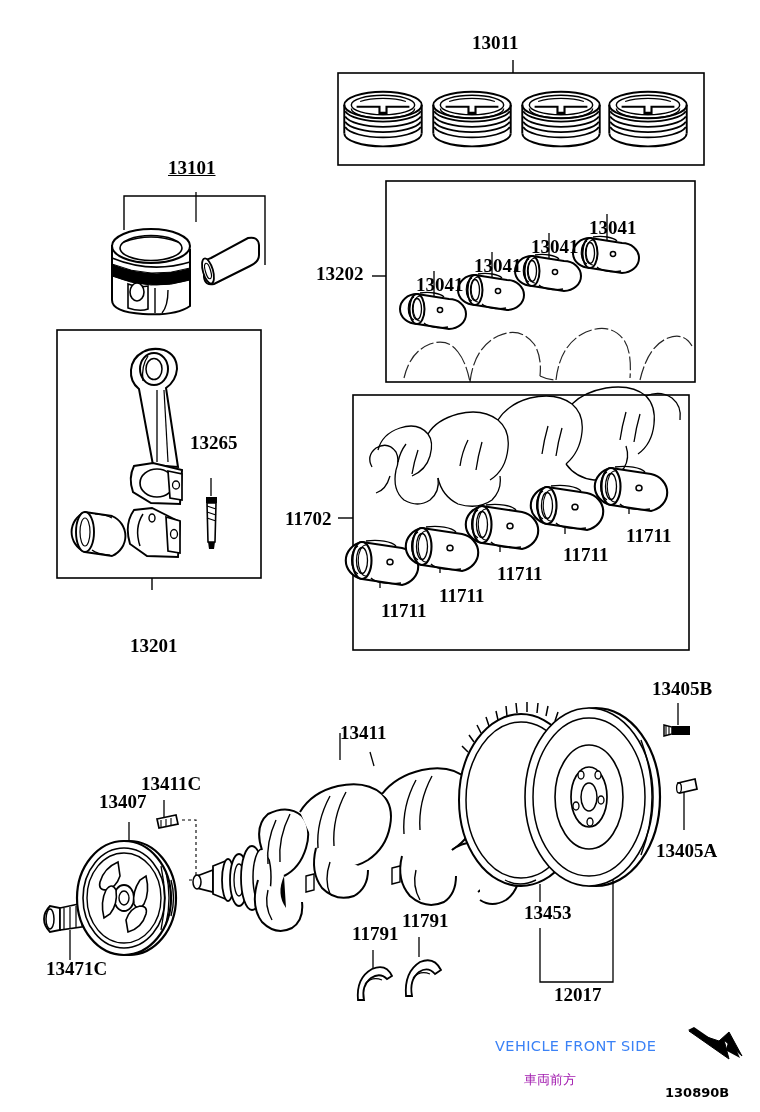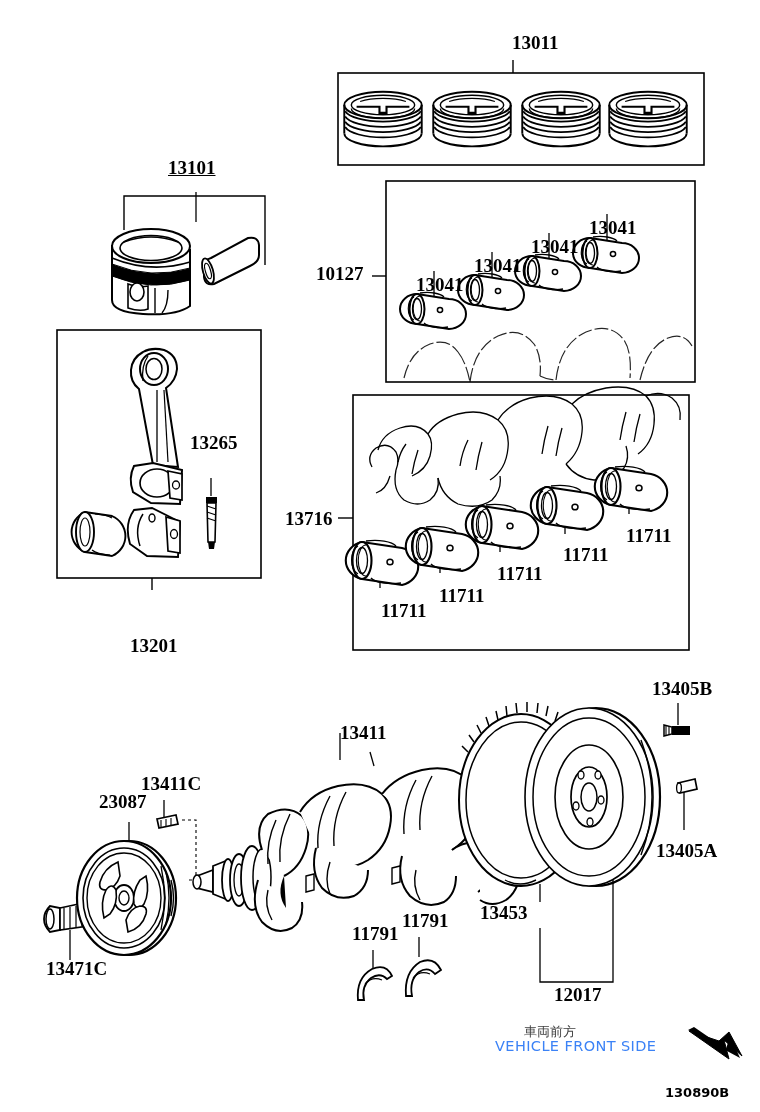--- a/index.html
+++ b/index.html
@@ -2,21 +2,21 @@
 <html><head>
 <meta charset="utf-8">
 <style>
   html,body{margin:0;padding:0;background:#ffffff;}
   body{width:760px;height:1112px;position:relative;overflow:hidden;
        font-family:"Liberation Serif",serif;color:#000;}
   #sheet{position:absolute;left:0;top:0;width:760px;height:1112px;}
   svg{position:absolute;left:0;top:0;width:760px;height:1112px;}
   .lbl{position:absolute;font-family:"Liberation Serif",serif;font-size:19px;
        font-weight:700;color:#000;white-space:nowrap;letter-spacing:0px;}
-  .jp{position:absolute;font-family:"DejaVu Sans",sans-serif;font-size:13px;color:#404040;white-space:nowrap;}
+  .jp{position:absolute;font-family:"DejaVu Sans",sans-serif;font-size:13px;color:#a21caf;white-space:nowrap;margin-top:48px;}
   .en{position:absolute;font-family:"DejaVu Sans",sans-serif;font-size:14.5px;color:#3b82f6;white-space:nowrap;letter-spacing:0.4px;}
   .code{position:absolute;font-family:"DejaVu Sans",sans-serif;font-size:13px;font-weight:700;color:#000;white-space:nowrap;}
 </style>
 </head>
 <body>
 
 <div id="sheet">
 
 <svg viewBox="0 0 760 1112" xmlns="http://www.w3.org/2000/svg">
   <defs>
@@ -320,49 +320,49 @@
     <path d="M365,984 Q372,976 382,980" fill="none" stroke="#000" stroke-width="1.1"></path>
     <path d="M406,996 Q404,972 420,962 Q434,956 441,970 L435,974 Q428,966 419,972
              Q409,980 412,996 Z" fill="#fff" stroke="#000" stroke-width="1.8"></path>
     <path d="M413,978 Q420,970 430,974" fill="none" stroke="#000" stroke-width="1.1"></path>
 
     <path d="M689,1031 L729,1059 L724,1040 L742,1056 L729,1032 L719,1041 Z" fill="#000" stroke="#000" stroke-width="1"></path>
     <path d="M688,1030 L740,1058 L730,1036 L726,1049 L694,1027 Z" fill="#000"></path>
   </g>
 </svg>
 
-<div class="lbl" style="left:512px;top:32px;">13011</div>
+<div class="lbl" style="left:472px;top:32px;">13011</div>
 <div class="lbl" style="left:168px;top:157px;text-decoration:underline;">13101</div>
 
-<div class="lbl" style="left:316px;top:263px;">10127</div>
+<div class="lbl" style="left:316px;top:263px;">13202</div>
 <div class="lbl" style="left:416px;top:274px;">13041</div>
 <div class="lbl" style="left:474px;top:255px;">13041</div>
 <div class="lbl" style="left:531px;top:236px;">13041</div>
 <div class="lbl" style="left:589px;top:217px;">13041</div>
 
 <div class="lbl" style="left:130px;top:591px;margin-top:44px;">13201</div>
 <div class="lbl" style="left:190px;top:432px;">13265</div>
 
-<div class="lbl" style="left:285px;top:508px;">13716</div>
+<div class="lbl" style="left:285px;top:508px;">11702</div>
 <div class="lbl" style="left:381px;top:600px;">11711</div>
 <div class="lbl" style="left:439px;top:585px;">11711</div>
 <div class="lbl" style="left:497px;top:563px;">11711</div>
 <div class="lbl" style="left:563px;top:544px;">11711</div>
 <div class="lbl" style="left:626px;top:525px;">11711</div>
 
 <div class="lbl" style="left:340px;top:722px;">13411</div>
 <div class="lbl" style="left:141px;top:773px;">13411C</div>
-<div class="lbl" style="left:99px;top:791px;">23087</div>
+<div class="lbl" style="left:99px;top:791px;">13407</div>
 <div class="lbl" style="left:46px;top:958px;">13471C</div>
 
 <div class="lbl" style="left:352px;top:923px;">11791</div>
 <div class="lbl" style="left:402px;top:910px;">11791</div>
 
 <div class="lbl" style="left:554px;top:984px;">12017</div>
-<div class="lbl" style="left:480px;top:902px;">13453</div>
+<div class="lbl" style="left:524px;top:902px;">13453</div>
 <div class="lbl" style="left:656px;top:840px;text-align:center;">13405A</div>
 <div class="lbl" style="left:652px;top:678px;text-align:right;">13405B</div>
 
 <div class="jp" style="left:524px;top:1023px;">車両前方</div>
 <div class="en" style="left:495px;top:1038px;">VEHICLE FRONT SIDE</div>
 <div class="code" style="left:665px;top:1066px;margin-top:19px;">130890B</div>
 
 </div>
 
 </body></html>

